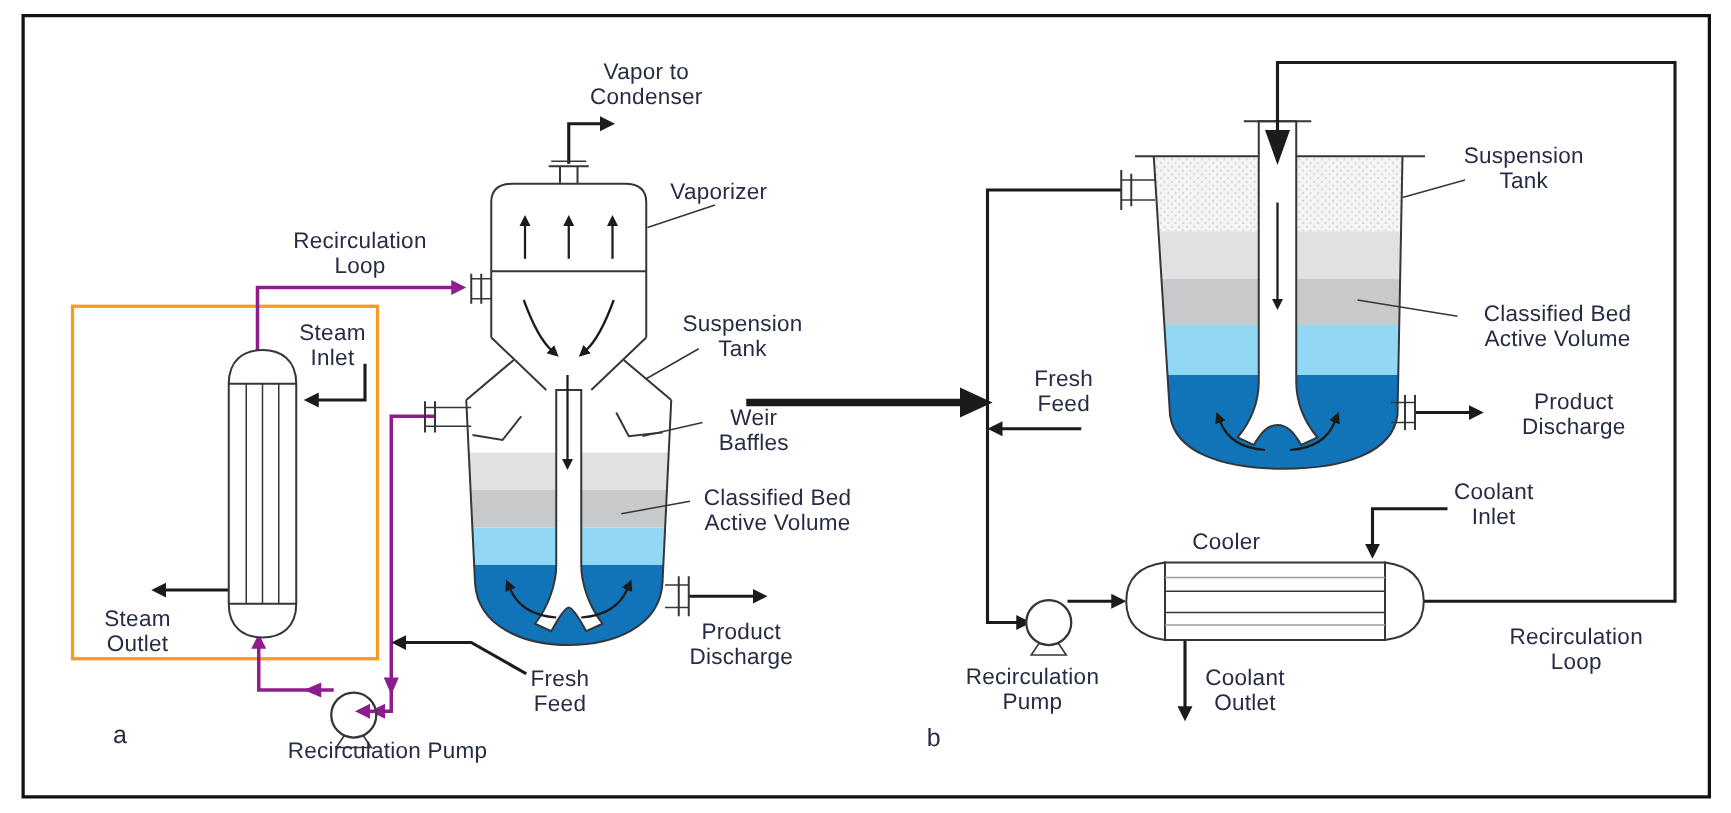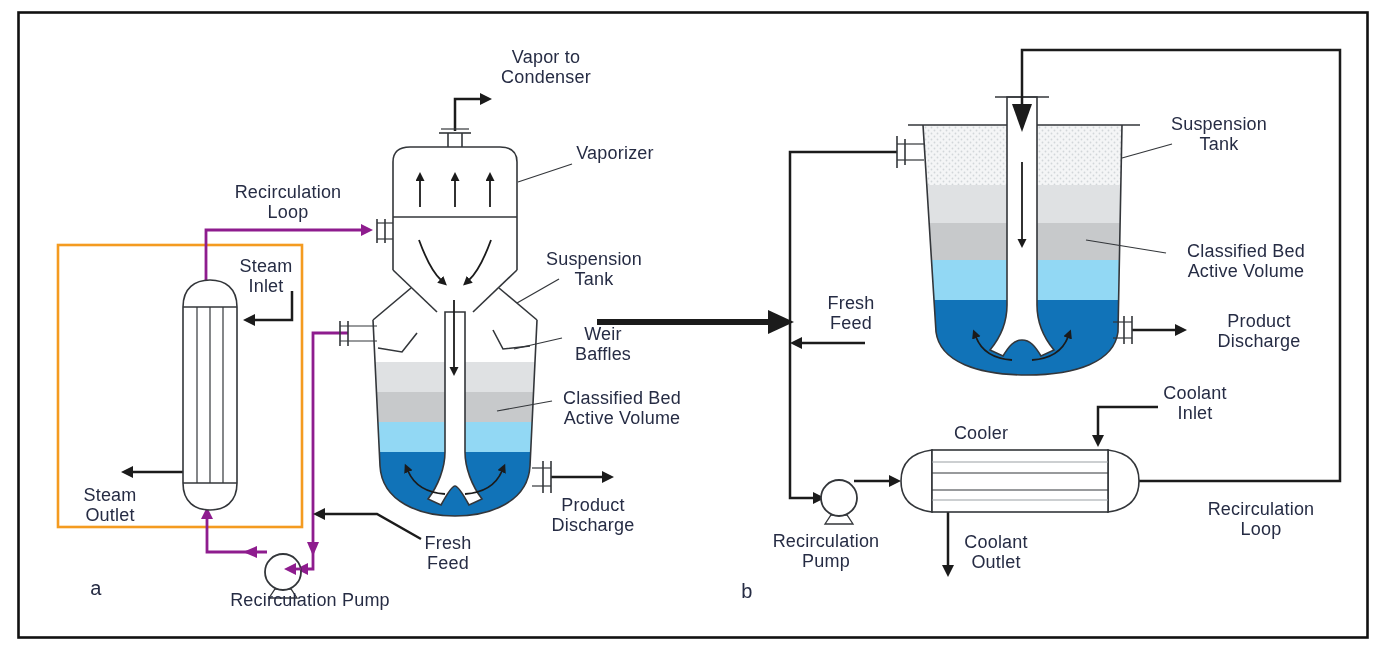--- a/index.html
+++ b/index.html
@@ -233,23 +233,23 @@
     <path d="M825,524 L853,524 L847,515 L831,515 Z" fill="#fff" stroke="#33363a" stroke-width="1.3"></path>
     <circle cx="839" cy="498" r="18" fill="#fff" stroke="#33363a" stroke-width="1.8"></circle>
   </g>
 
   <g>
     <path class="leader" d="M1122,158 L1172,144"></path>
     <path class="leader" d="M1086,240 L1166,253"></path>
   </g>
 </svg>
 
-<div class="lbl" style="left:517px;top:47px;margin-left:29px;">Vapor to
+<div class="lbl" style="left:517px;top:47px;">Vapor to
 Condenser</div>
-<div class="lbl" style="left:575px;top:143px;margin-left:40px;">Vaporizer</div>
+<div class="lbl" style="left:575px;top:143px;">Vaporizer</div>
 <div class="lbl" style="left:288px;top:182px;">Recirculation
 Loop</div>
 <div class="lbl" style="left:266px;top:256px;">Steam
 Inlet</div>
 <div class="lbl" style="left:110px;top:485px;">Steam
 Outlet</div>
 <div class="lbl" style="left:594px;top:249px;">Suspension
 Tank</div>
 <div class="lbl" style="left:603px;top:324px;">Weir
 Baffles</div>

